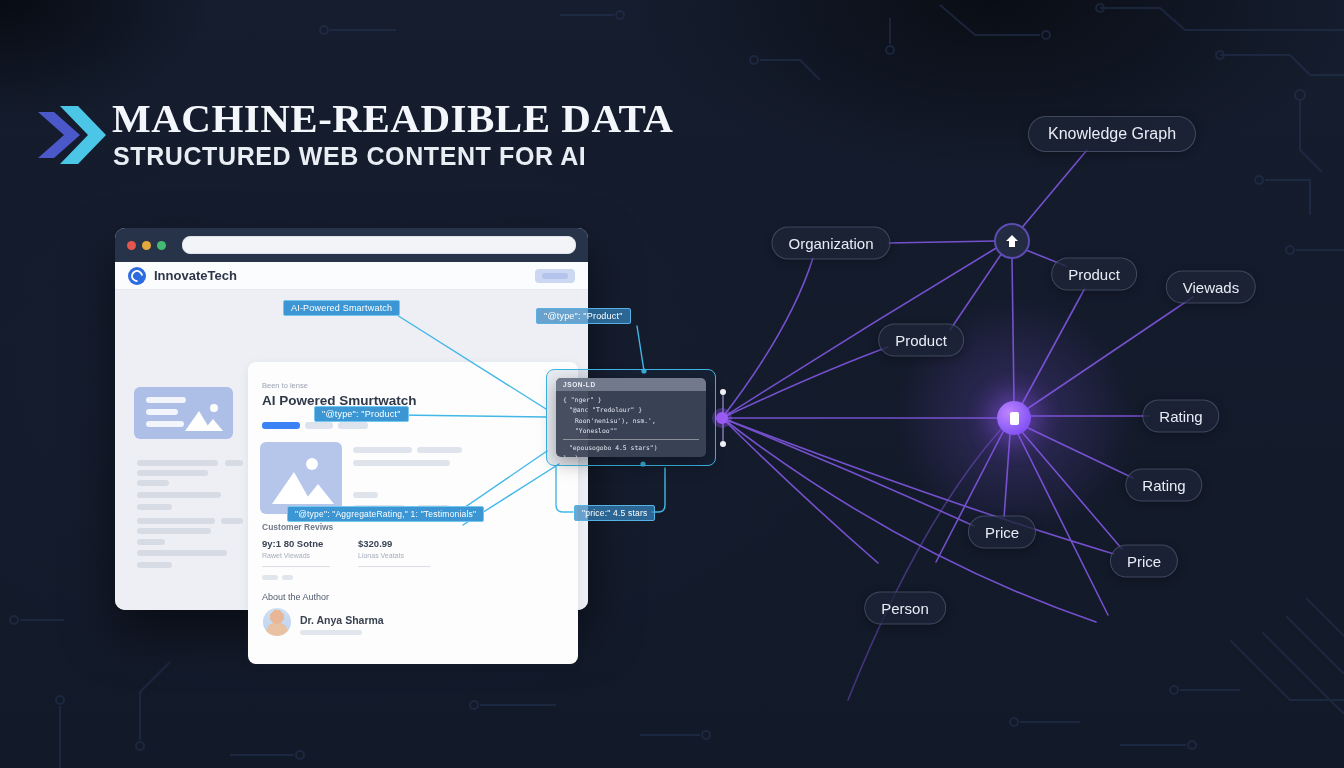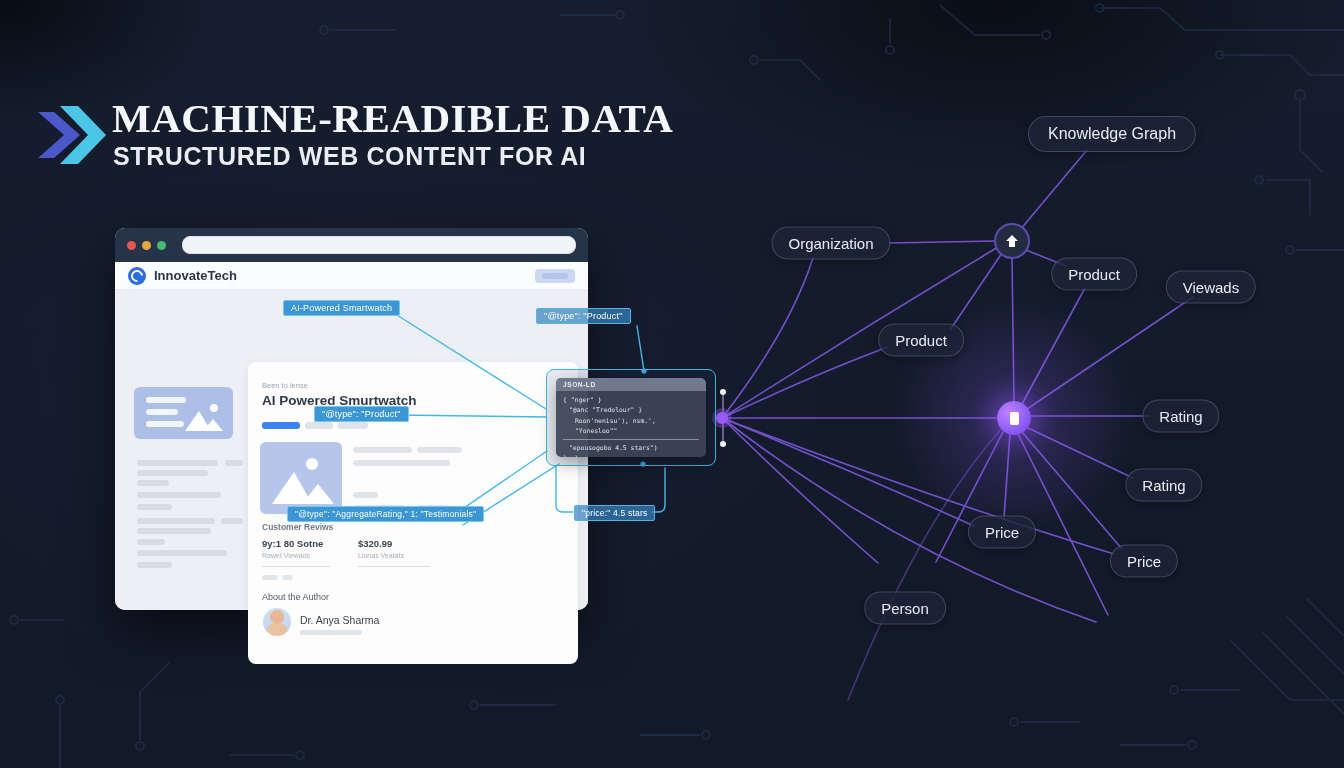--- a/index.html
+++ b/index.html
@@ -47,21 +47,21 @@
   .prod-img{left:12px;top:80px;width:82px;height:72px;background:#b6c6ea;border-radius:6px;overflow:hidden;}
   .rev-h{left:14px;top:160px;font-size:8.5px;font-weight:600;color:#707a89;}
   .col-val{position:absolute;top:176px;font-size:9.5px;font-weight:700;color:#3a4354;}
   .col-sub{position:absolute;top:190px;font-size:7px;color:#a6adbb;}
   .uline{position:absolute;top:204px;height:1px;background:#d9dee6;}
   .auth-h{left:14px;top:230px;font-size:9px;font-weight:400;color:#515b6b;}
   .avatar{left:15px;top:246px;width:28px;height:28px;border-radius:50%;
     background:radial-gradient(circle at 50% 32%, #e8b797 0 7px, transparent 7px),
                radial-gradient(circle at 50% 90%, #e9c2a4 0 11px, transparent 11px),
                linear-gradient(180deg,#cfe0f3,#bcd2ef);}
-  .auth-name{left:52px;top:252px;font-size:10.5px;font-weight:400;color:#39424f;}
+  .auth-name{left:52px;top:252px;font-size:10.5px;font-weight:700;color:#39424f;}
 
   
   .tag{position:absolute;z-index:6;color:#fff;font-size:9px;font-weight:400;
     background:#3b96d3;border:1px solid #74c7ef;border-radius:2px;padding:2px 7px;white-space:nowrap;letter-spacing:.2px;}
   .tag.dark{background:rgba(52,132,190,.72);border-color:#55b2e2;}
 
   
   .json-rect{left:546px;top:369px;width:168px;height:95px;border:1.5px solid #3cb7e5;border-radius:8px;
     background:rgba(45,80,125,.10);z-index:4;}
   .code-panel{left:556px;top:378px;width:150px;height:79px;background:rgba(60,68,86,.94);border-radius:5px;

